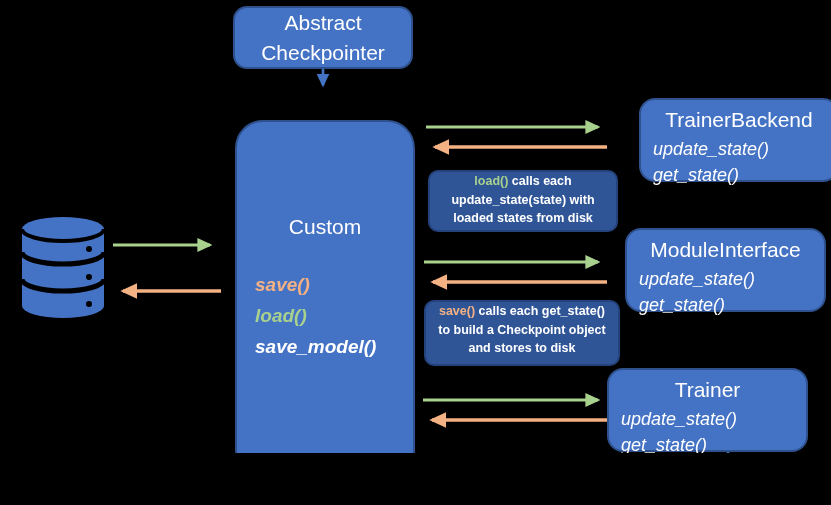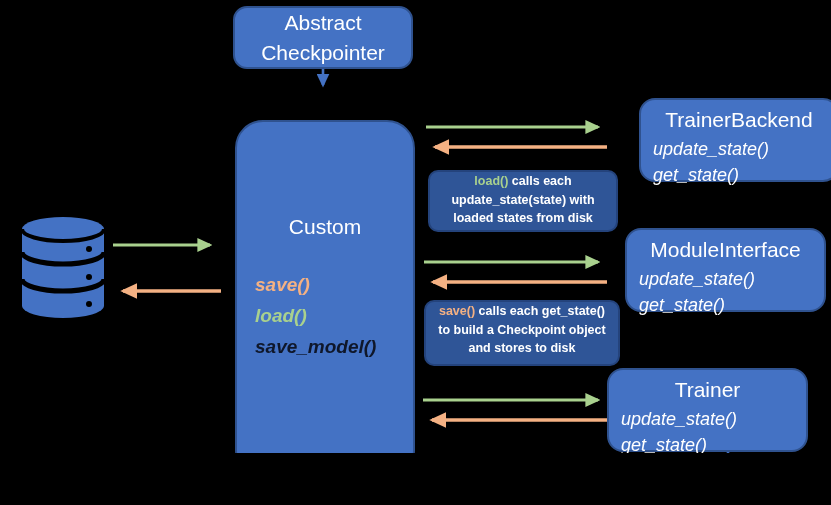--- a/index.html
+++ b/index.html
@@ -39,21 +39,21 @@
   #custom-box .title { margin-top: 88px; line-height: 33px; }
   #custom-box .methods {
     margin: 26px 0 0 18px;
     font-style: italic;
     font-size: 19px;
     line-height: 31px;
     font-weight: 600;
   }
   .m-orange { color: #F4B183; }
   .m-green  { color: #A9D18E; }
-  .m-white  { color: #0f172a; }
+  .m-white  { color: #ffffff; }
   
   .rbox { border-radius: 16px; padding-top: 5px; }
   #trainer-backend-box { left: 639px; top: 98px;  width: 200px; height: 84px; }
   #module-interface-box{ left: 625px; top: 228px; width: 201px; height: 84px; }
   #trainer-box         { left: 607px; top: 368px; width: 201px; height: 84px; }
   .rbox .methods {
     margin: 1px 0 0 12px;
     font-style: italic;
     font-size: 18px;
     line-height: 26px;

